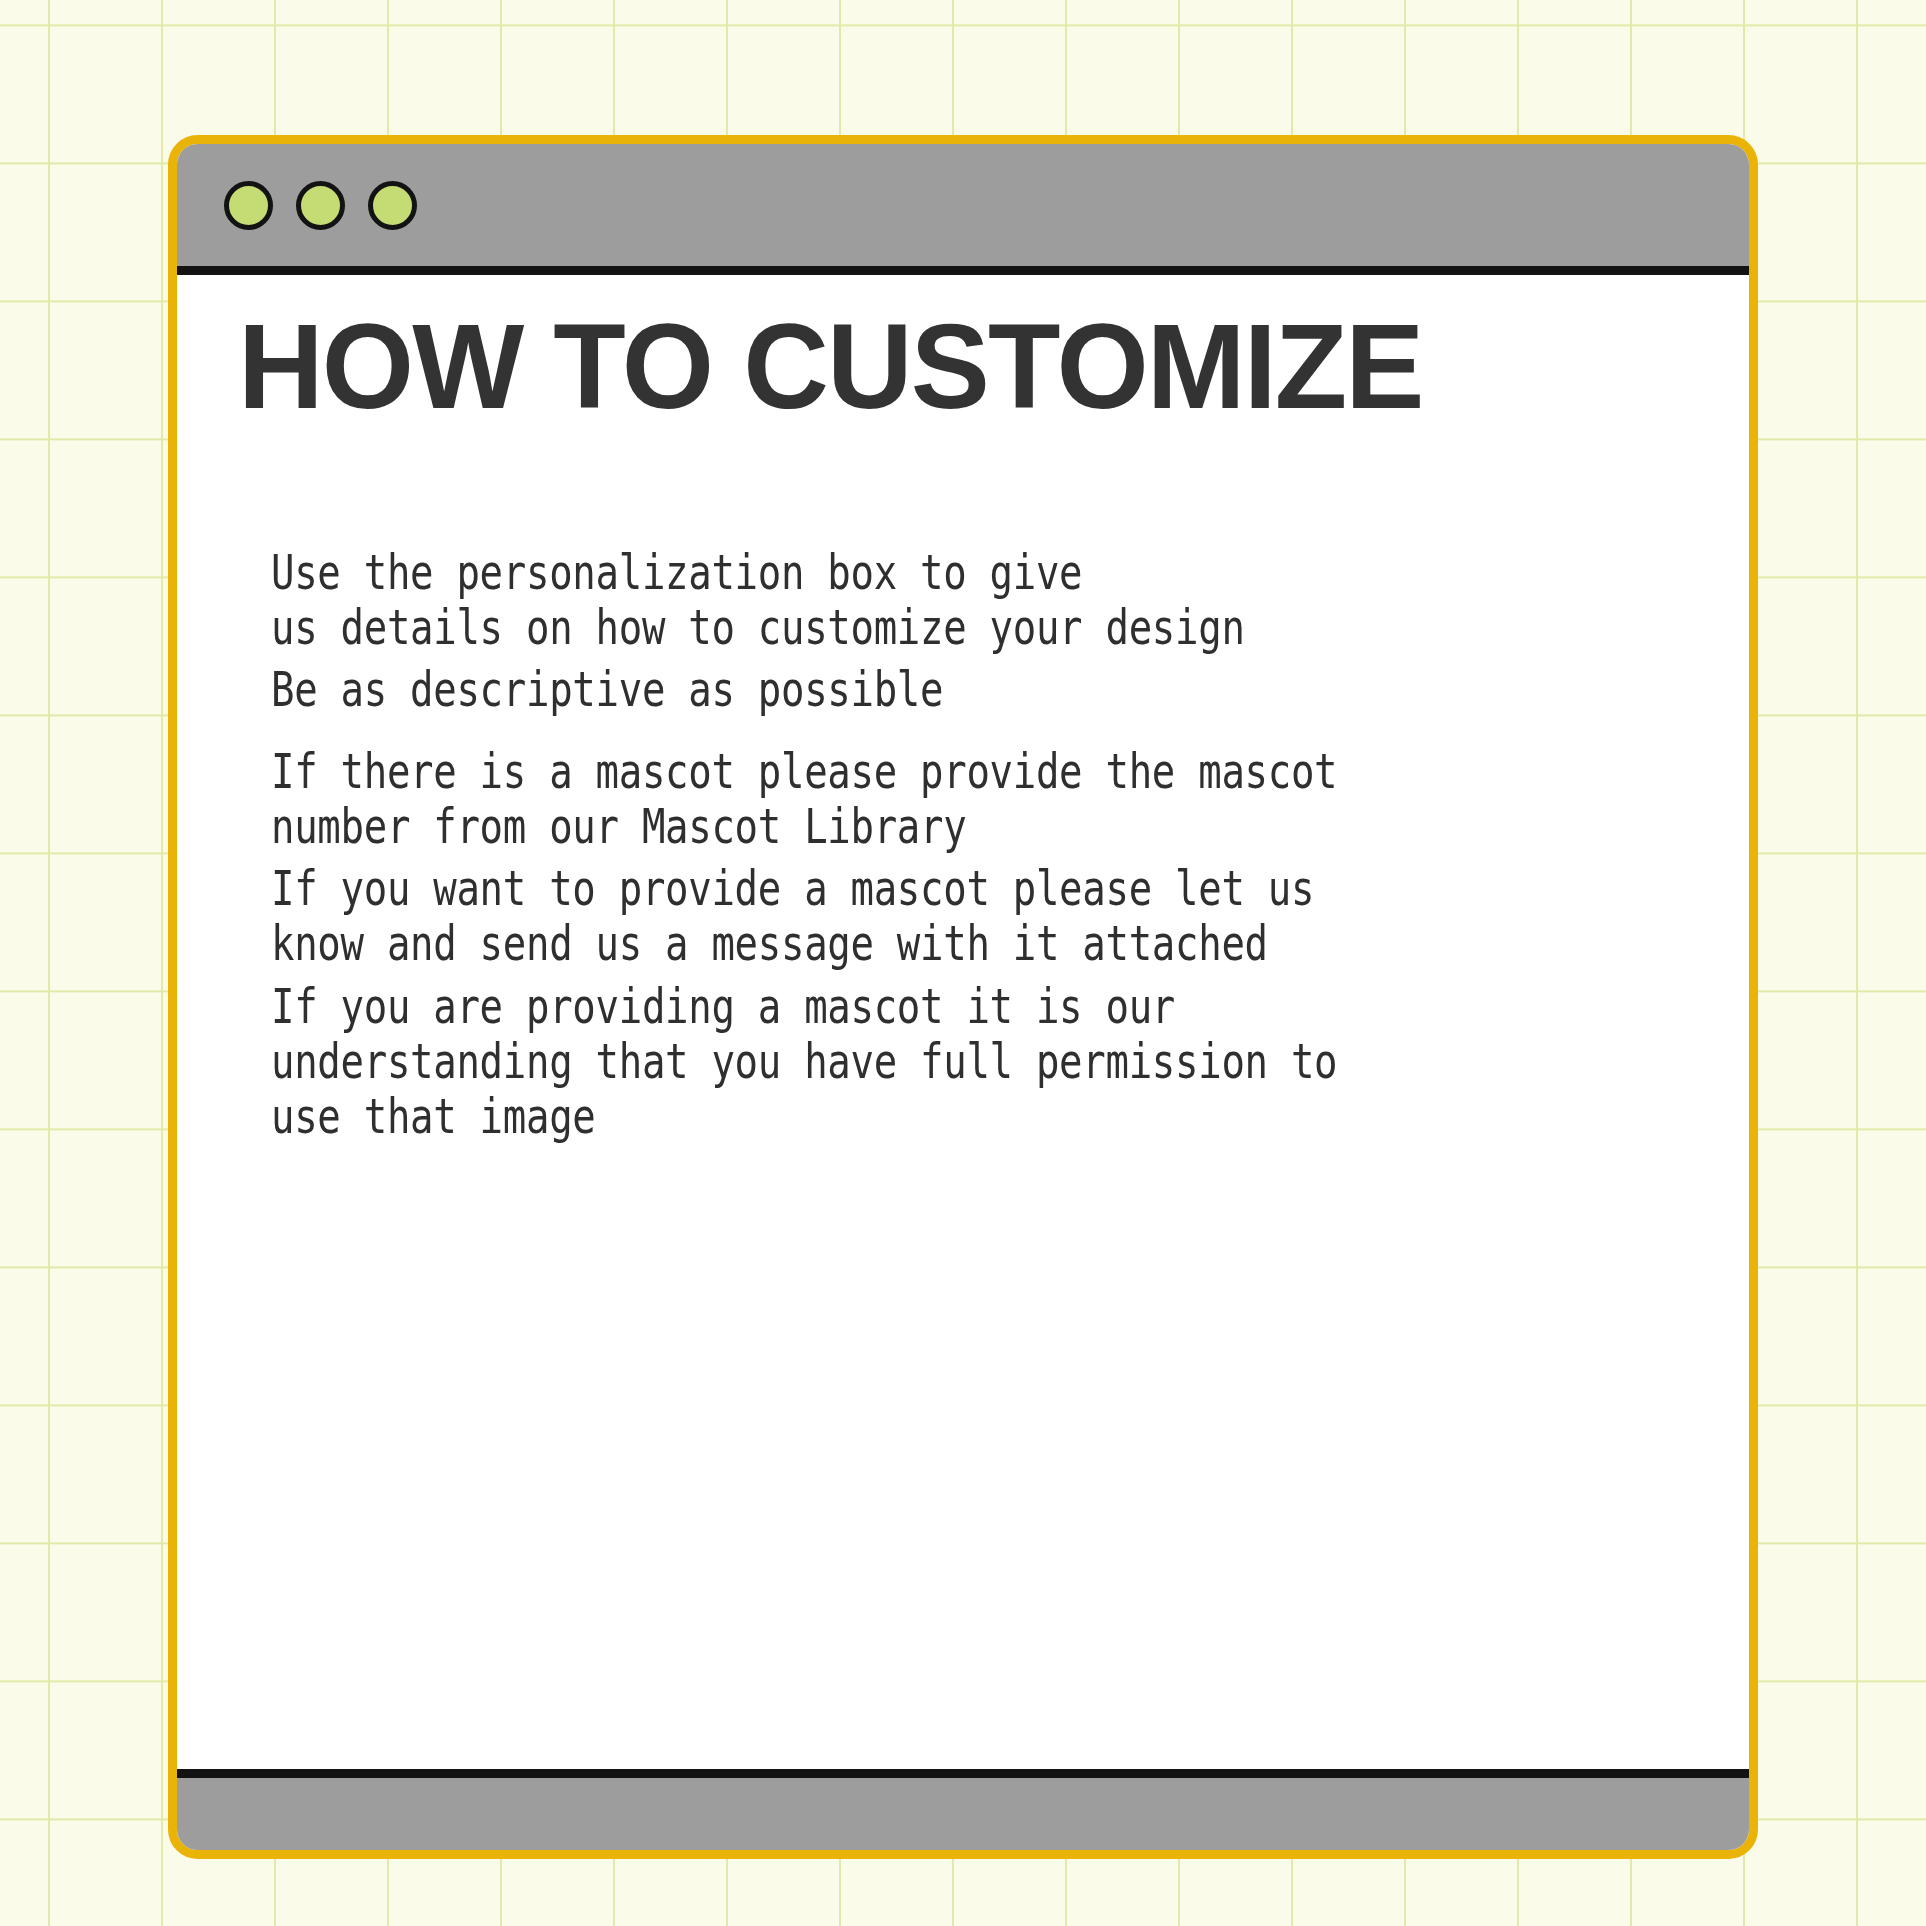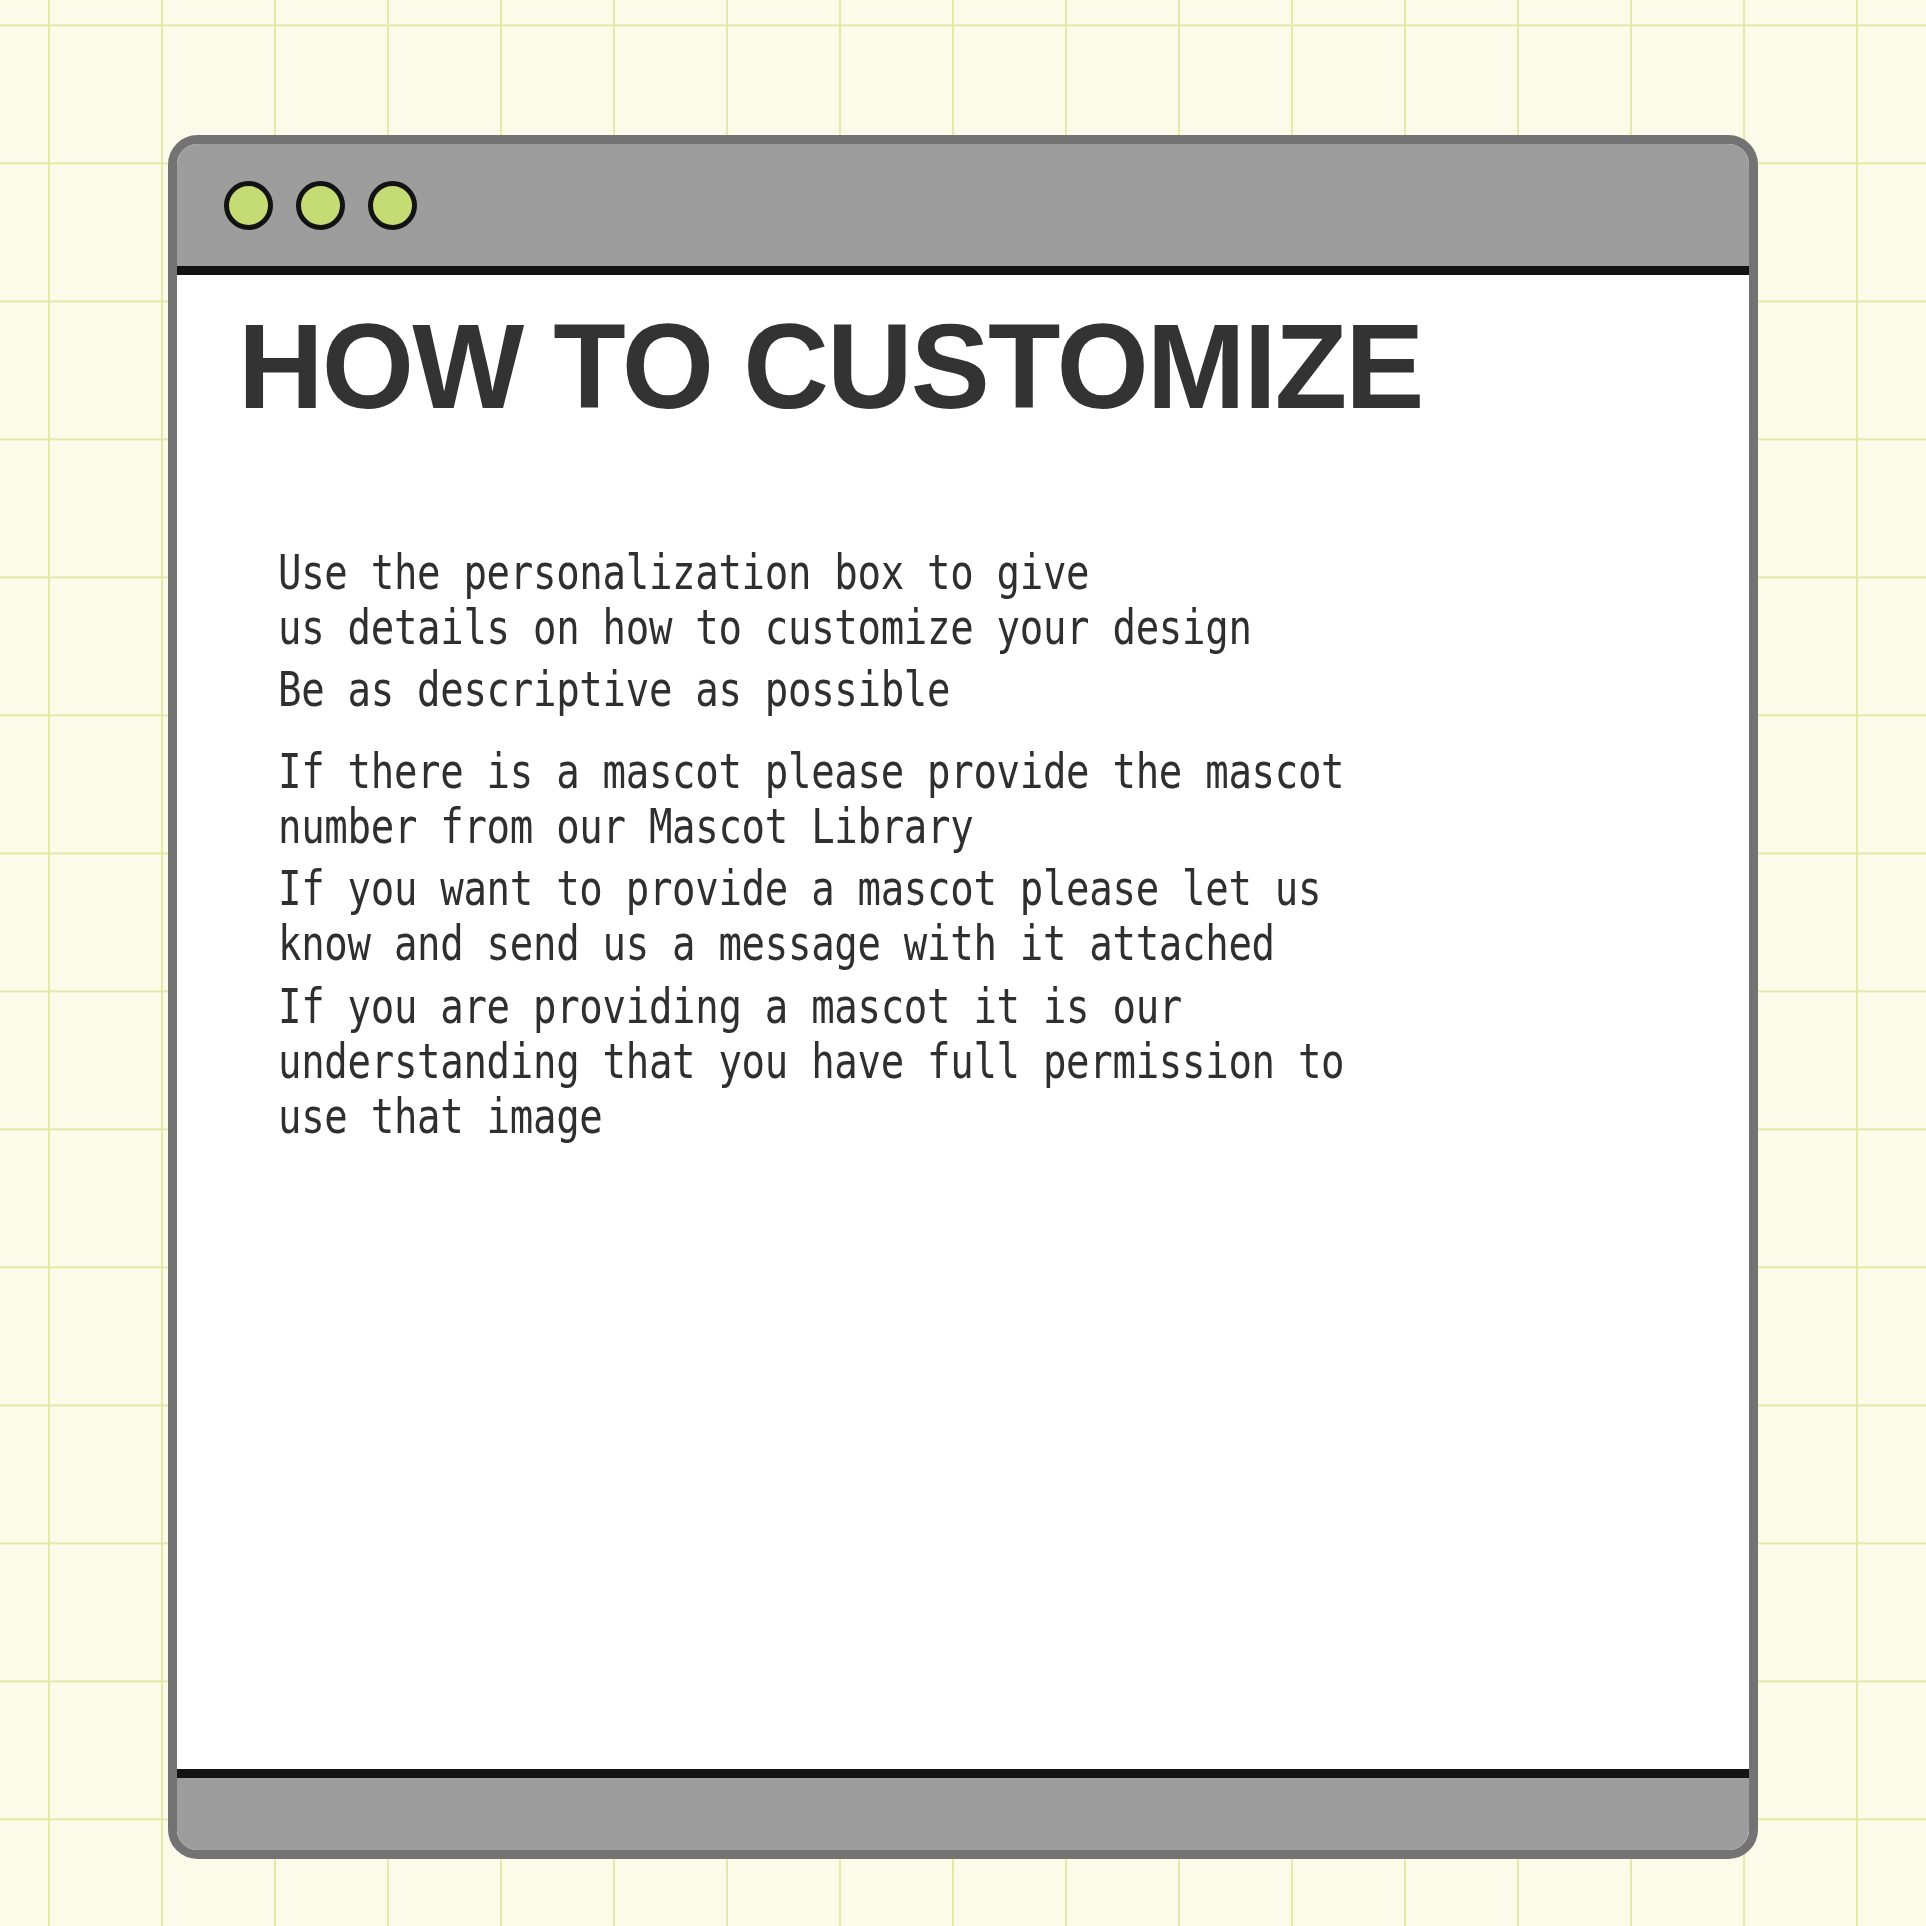--- a/index.html
+++ b/index.html
@@ -26,21 +26,21 @@
   }
 
   
   .window {
     position: absolute;
     left: 168px;
     top: 135px;
     width: 1590px;
     height: 1724px;
     box-sizing: border-box;
-    border: 9px solid #737373;
+    border: 9px solid #eab308;
     border-radius: 29.5px;
     background: #ffffff;
     overflow: hidden;
     display: flex;
     flex-direction: column;
   }
 
   
   .titlebar {
     position: relative;
@@ -81,21 +81,21 @@
     line-height: 1.0;
     letter-spacing: -1.9px;
     color: #333333;
     transform: scaleX(0.98);
     transform-origin: left top;
     white-space: nowrap;
   }
 
   .body-blocks {
     position: absolute;
-    left: 101px;
+    left: 94px;
     top: 270px;
     right: 26px;
   }
 
   .para {
     font-family: "DejaVu Sans Mono", "Liberation Mono", monospace;
     font-size: 39px;
     line-height: 1.16;
     color: #2f2f2f;
     letter-spacing: -0.3px;

